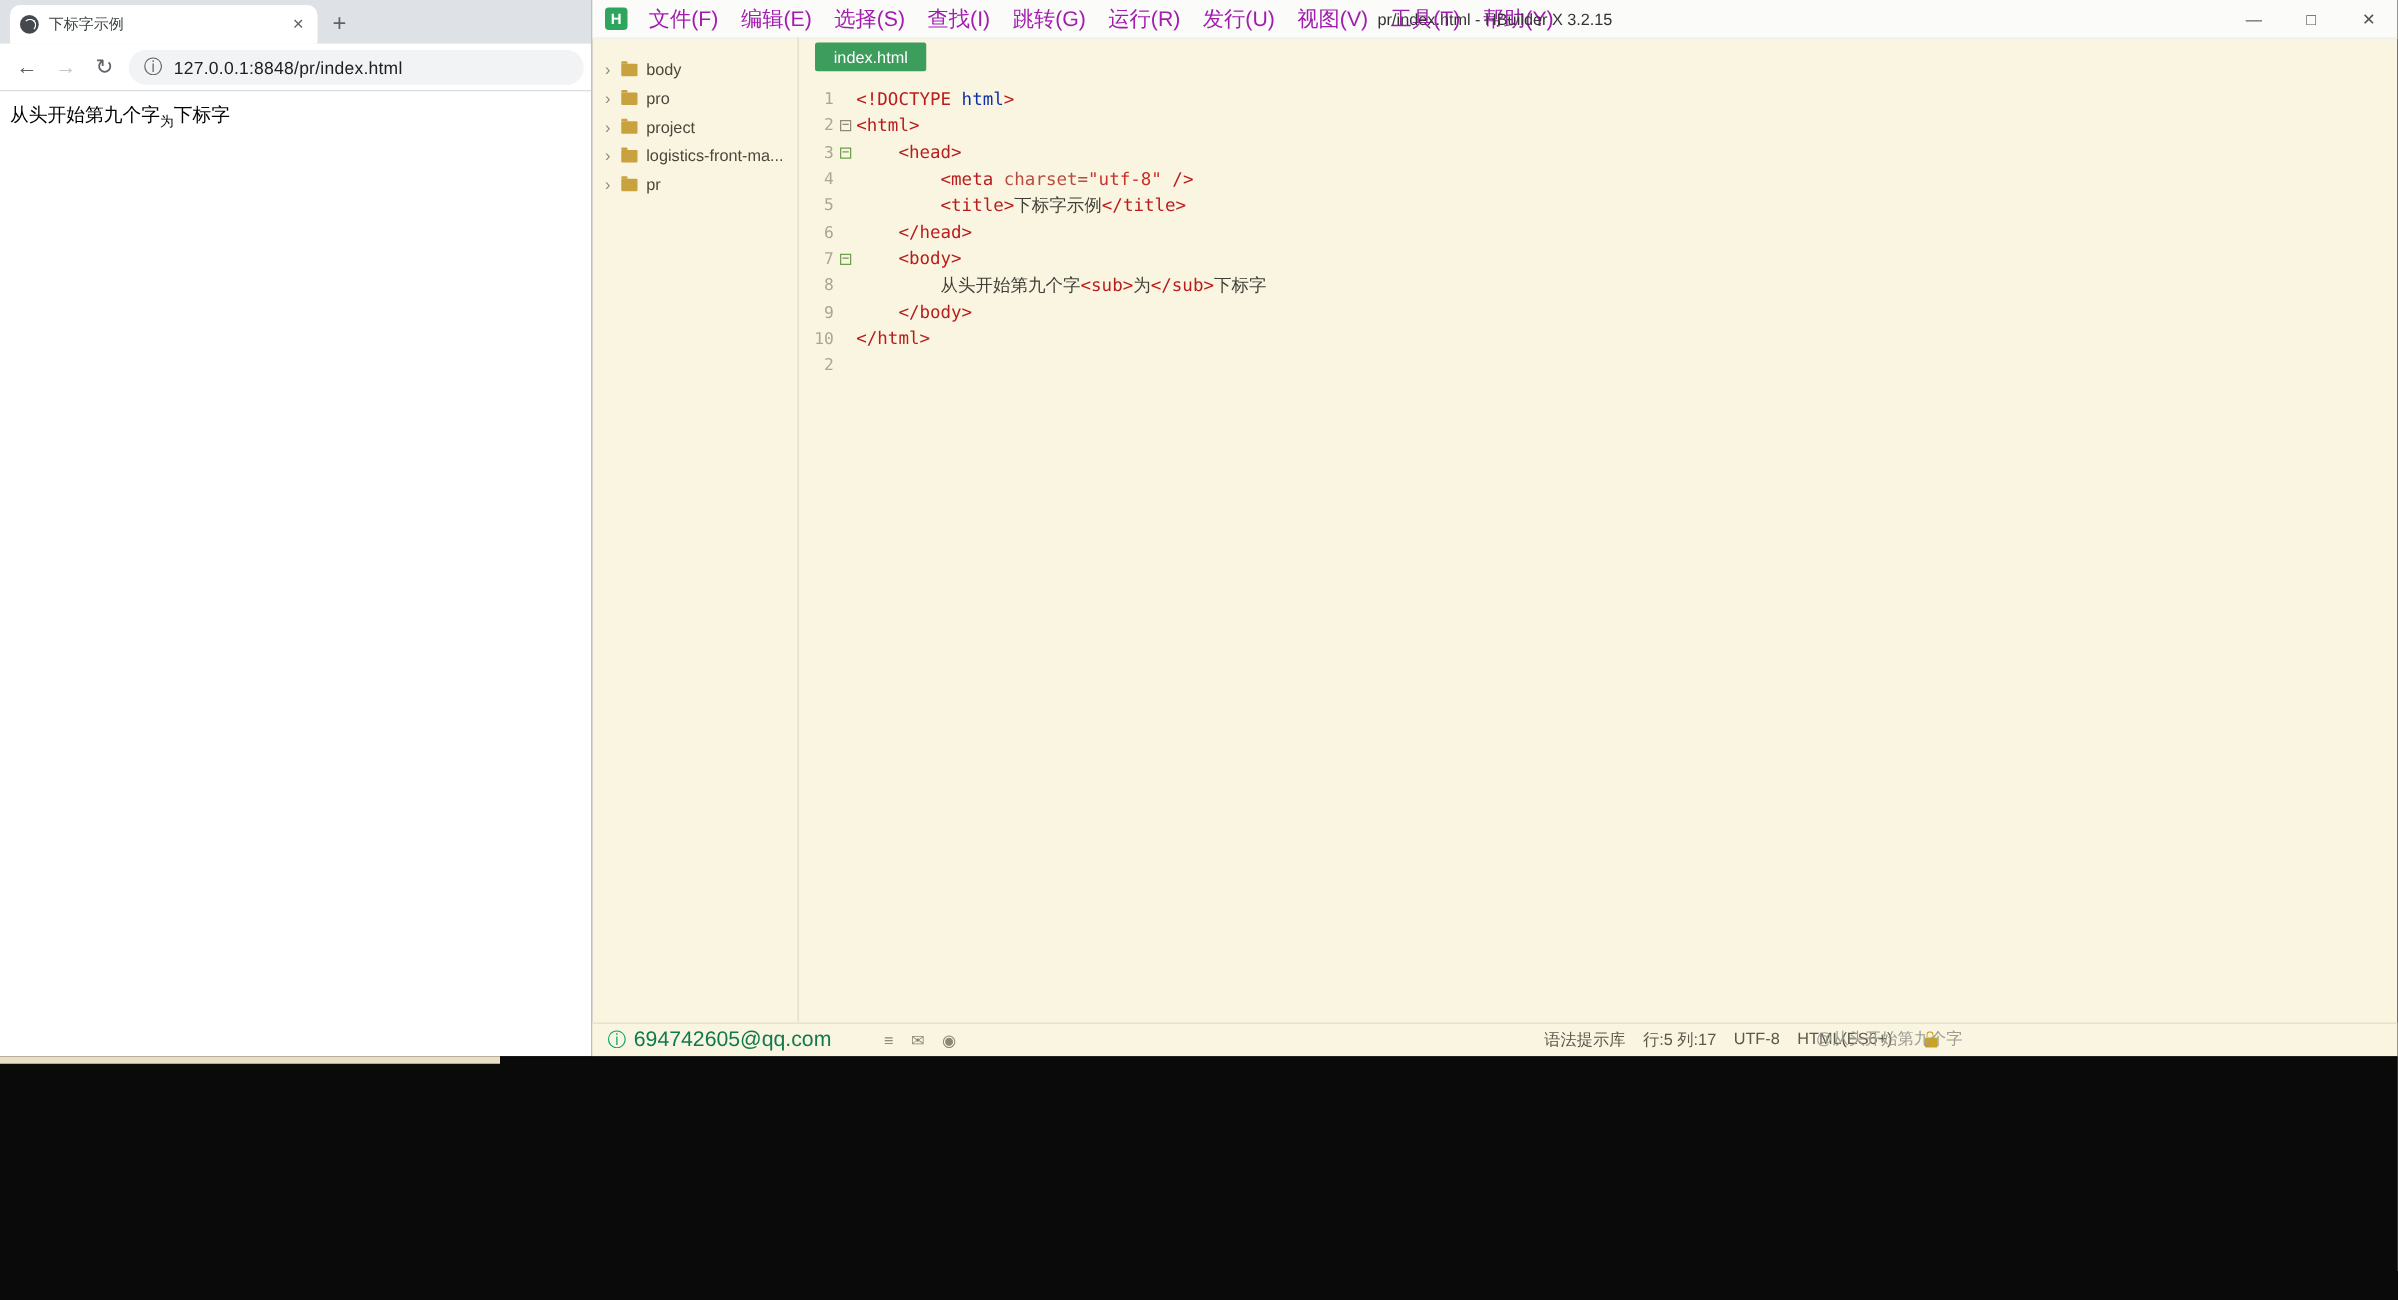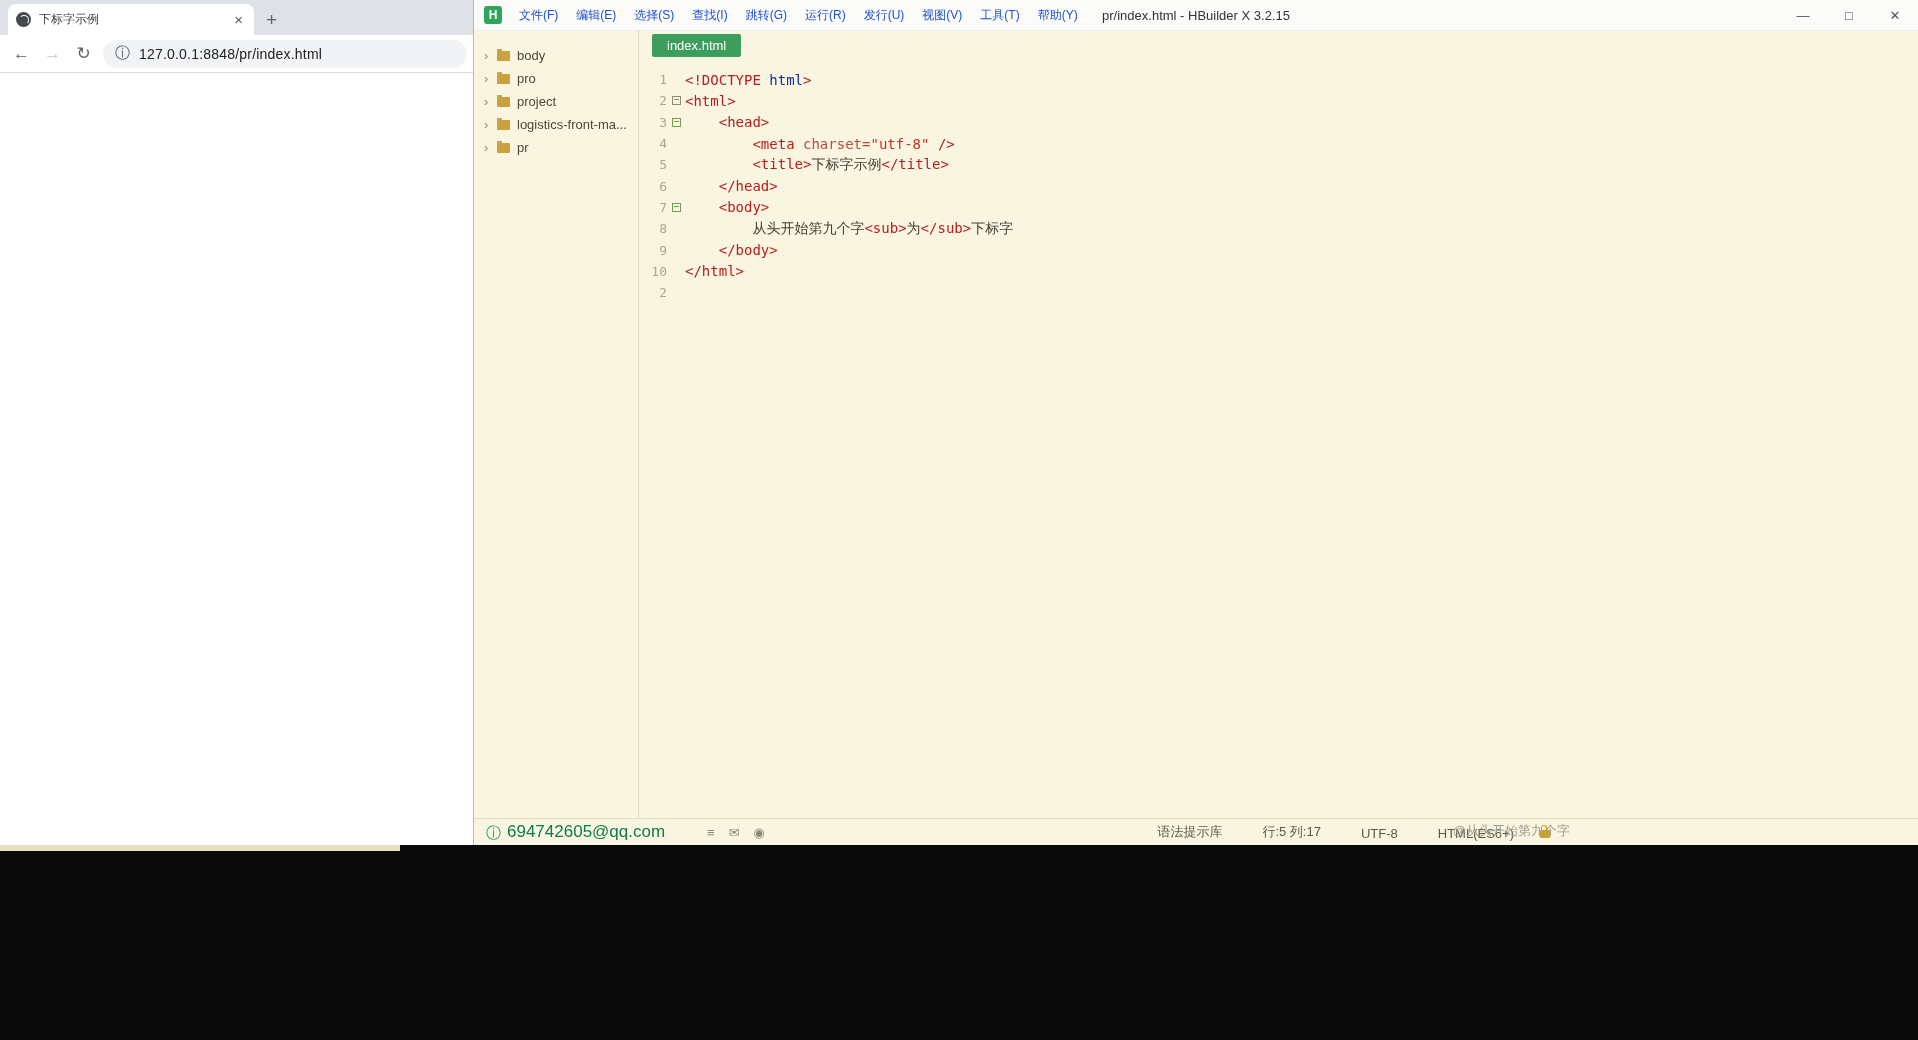--- a/index.html
+++ b/index.html
@@ -29,21 +29,21 @@
   .page sub{font-size:11px}
 
   
   .ide{position:absolute;left:473px;top:0;width:1445px;height:845px;background:#FAF5E0;
     border-left:1px solid #B9B9B9;box-sizing:border-box}
   .titlebar{height:30px;background:#FBFBFA;display:flex;align-items:center;position:relative;
     border-bottom:1px solid #EFEDE4}
   .logo{width:18px;height:18px;background:#2EA55C;color:#fff;font-weight:bold;font-size:12px;
     display:flex;align-items:center;justify-content:center;border-radius:3px;margin:0 8px 0 10px}
   .menubar{display:flex;align-items:center}
-  .menu-item{font-size:12px;color:#1d4ed8;padding:0 9px}
+  .menu-item{font-size:17px;color:#a21caf;padding:0 9px}
   .window-title{position:absolute;left:50%;transform:translateX(-50%);font-size:13px;color:#333;white-space:nowrap}
   .win-controls{position:absolute;right:0;top:0;height:30px;display:flex}
   .win-btn{width:46px;height:30px;display:flex;align-items:center;justify-content:center;
     color:#555;font-size:13px}
   .main{position:absolute;top:30px;bottom:27px;left:0;right:0;display:flex}
   .sidebar{width:165px;border-right:1px solid #E2DBC3;padding-top:14px;box-sizing:border-box;flex-shrink:0}
   .tree-item{height:23px;display:flex;align-items:center;padding-left:10px}
   .chevron{color:#8F8B76;font-size:13px;width:13px;flex-shrink:0}
   .folder{width:13px;height:10px;background:#C9A23F;border-radius:1px;position:relative;
     margin-right:7px;flex-shrink:0}
@@ -68,21 +68,21 @@
   .c-str{color:#C9302B}
   .c-plain{color:#3F3F37}
   .statusbar{position:absolute;bottom:0;left:0;right:0;height:27px;border-top:1px solid #E4DDC4;
     display:flex;align-items:center;padding:0 12px;box-sizing:border-box;background:#FAF5E0}
   .sb-left{display:flex;align-items:center}
   .account-icon{color:#12A069;font-size:15px;margin-right:6px;line-height:1}
   .account-text{font-size:17px;color:#0E7A4D}
   .sb-icons{display:flex;align-items:center;gap:14px;margin-left:42px;color:#8B8875;font-size:13px}
   .sb-right{margin-left:auto;display:flex;align-items:center;gap:26px;margin-right:356px;
     font-size:13px;color:#5A584C}
-  .sb-right-items{display:flex;align-items:flex-end;gap:40px}
+  .sb-right-items{display:flex;align-items:flex-start;gap:14px}
   .lock{width:10px;height:8px;background:#C9A227;border-radius:1px;position:relative;margin-top:4px}
   .lock::before{content:"";position:absolute;top:-5px;left:1px;width:6px;height:5px;
     border:1.5px solid #C9A227;border-bottom:none;border-radius:3px 3px 0 0;box-sizing:border-box}
   .watermark{position:absolute;right:348px;bottom:5px;font-size:13px;color:#9B9B93;pointer-events:none}
 
   
   .bottom-bar{position:absolute;top:845px;left:0;width:1918px;height:195px;background:#0a0a0a}
   .beige-strip{position:absolute;left:0;top:0;width:400px;height:6px;background:#E8DFC5}
 </style>
 </head>
@@ -98,20 +98,23 @@
     <span class="newtab">+</span>
   </div>
   <div class="toolbar">
     <span class="nav-btn">←</span>
     <span class="nav-btn disabled">→</span>
     <span class="nav-btn">↻</span>
     <div class="urlbar">
       <span class="info-icon">ⓘ</span>
       <span class="url-text">127.0.0.1:8848/pr/index.html</span>
     </div>
+  </div>
+  <div class="page">
+    <span>从头开始第九个字</span><sub>为</sub><span>下标字</span>
   </div>
 </div>
 
 <div class="ide">
   <div class="titlebar">
     <span class="logo">H</span>
     <div class="menubar">
         <span class="menu-item">文件(F)</span>
         <span class="menu-item">编辑(E)</span>
         <span class="menu-item">选择(S)</span>

